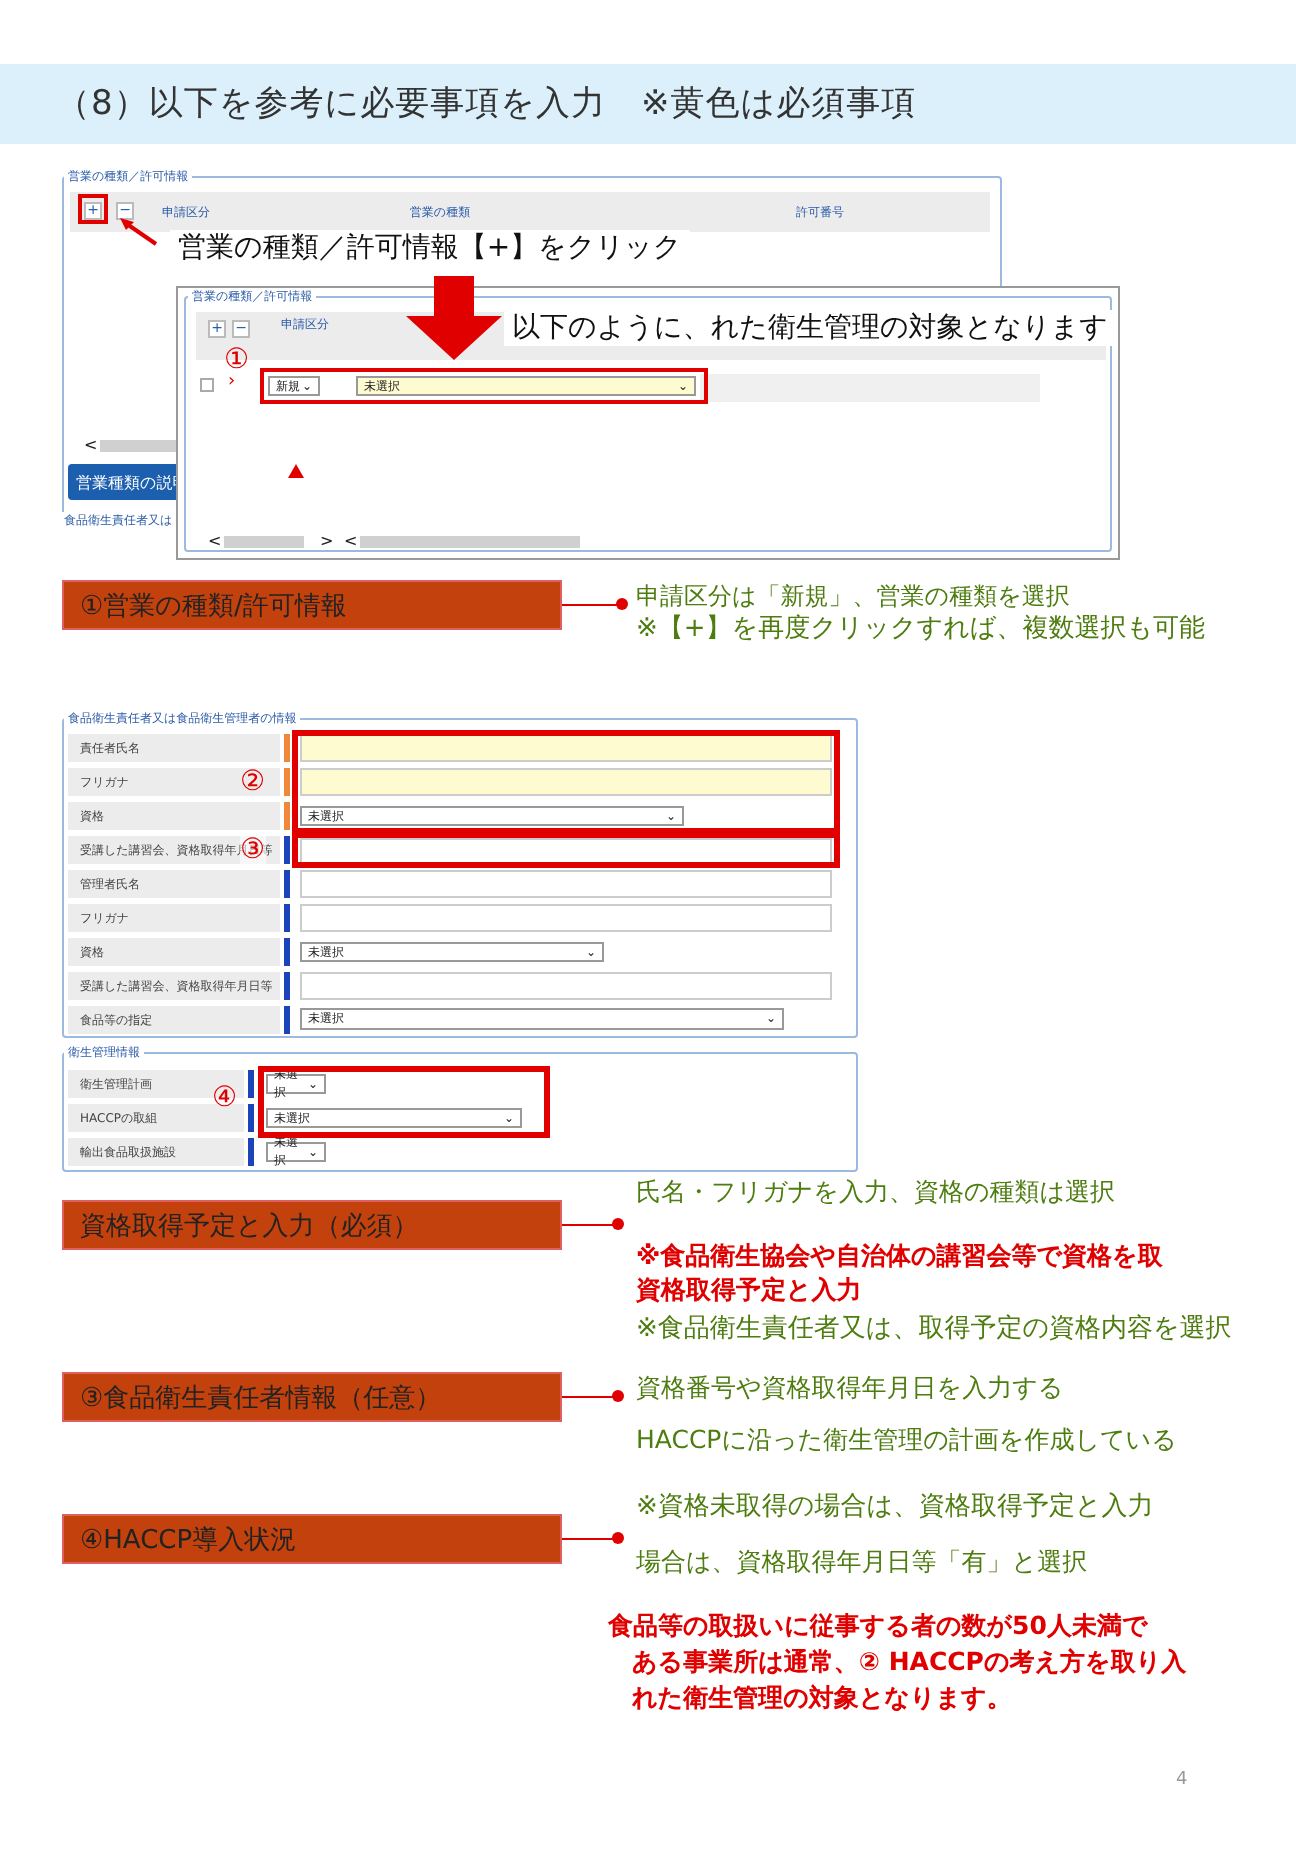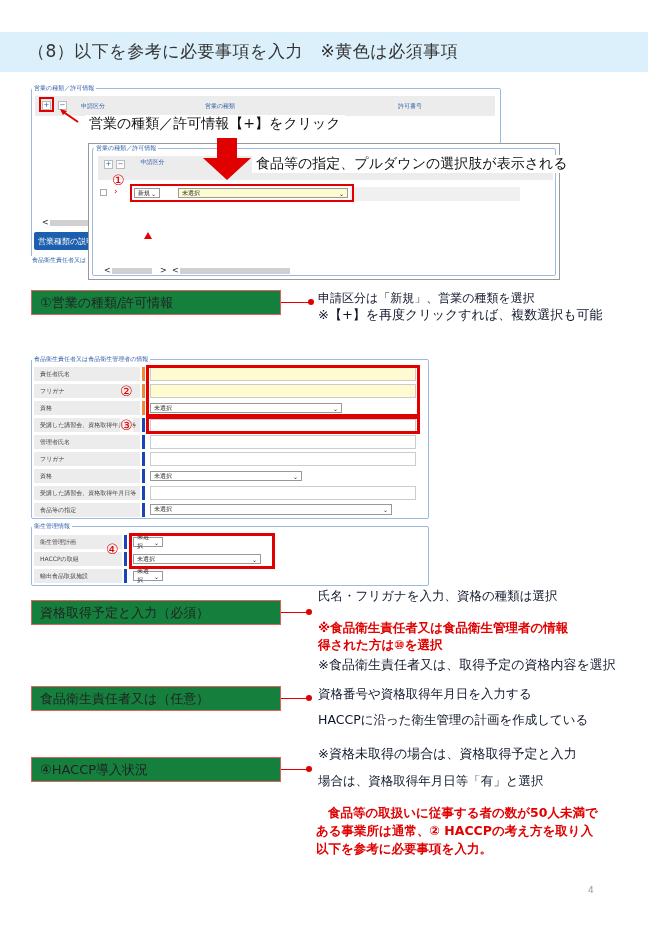--- a/index.html
+++ b/index.html
@@ -6,24 +6,24 @@
 body{width:648px;height:936px;background:#fff;font-family:"DejaVu Sans","Liberation Sans",sans-serif;position:relative;overflow:hidden;color:#222}
 .abs{position:absolute}
 .banner{left:0;top:32px;width:648px;height:40px;background:#dcf0fb}
 .banner-text{left:28px;top:40px;font-size:17px;color:#333;letter-spacing:0.5px;white-space:nowrap}
 .fs{border:1px solid #9cb9e0;border-radius:2px}
 .legend{font-size:6px;color:#2a5aa8;background:#fff;padding:0 2px;white-space:nowrap}
 .th{background:#ececec;font-size:6px;color:#2a5aa8;display:flex;align-items:center;justify-content:center}
 .btn-sm{width:9px;height:9px;border:1px solid #bbb;background:#fff;font-size:7px;line-height:7px;text-align:center;color:#2a5aa8}
 .redbox{border:3px solid #e00000}
 .callout{font-size:13px;color:#111;white-space:nowrap}
-.lbl-box{border:1px solid #e06060;background:#15803d;font-size:13px;display:flex;align-items:center;padding-left:8px;white-space:nowrap}
+.lbl-box{border:1px solid #e06060;background:#c2410c;font-size:13px;display:flex;align-items:center;padding-left:8px;white-space:nowrap}
 .conn{height:1px;background:#e00000}
 .dot{width:6px;height:6px;border-radius:50%;background:#e00000}
-.desc{font-size:12px;color:#0f172a;white-space:nowrap;line-height:16px}
+.desc{font-size:12px;color:#4d7c0f;white-space:nowrap;line-height:16px}
 .desc-s{font-size:13px}
 .red-bold{color:#e00000;font-weight:bold;font-size:12.5px;line-height:17px;white-space:nowrap}
 .row-lbl{background:#ececec;font-size:6px;color:#444;display:flex;align-items:center;padding-left:6px}
 .bar-o{background:#f0883a;width:3px}
 .bar-b{background:#1a44b8;width:3px}
 .inp{border:1px solid #ccc;background:#fff}
 .inp.y{background:#fffbd0}
 .sel{border:1px solid #999;background:#fff;font-size:6px;display:flex;align-items:center;padding-left:3px;justify-content:space-between;padding-right:3px;color:#222}
 .circ{font-size:14px;color:#e00000}
 .scroll{background:#d0d0d0;height:6px}
@@ -57,21 +57,21 @@
 <div class="abs fs" style="left:92px;top:148px;width:464px;height:128px"></div>
 <div class="abs legend" style="left:94px;top:144px">営業の種類／許可情報</div>
 <div class="abs th" style="left:98px;top:156px;width:455px;height:24px"></div>
 <div class="abs btn-sm" style="left:104px;top:160px">+</div>
 <div class="abs btn-sm" style="left:116px;top:160px">−</div>
 <div class="abs th" style="left:130px;top:156px;width:45px;height:12px;background:transparent">申請区分</div>
 <svg class="abs" style="left:203px;top:138px" width="48" height="42">
     <rect x="14" y="0" width="20" height="20" fill="#e00000"></rect>
     <polygon points="0,20 48,20 24,42" fill="#e00000"></polygon>
   </svg>
-<div class="abs callout" style="left:252px;top:155px;background:#fff;padding:0 4px;font-size:14px">食品等の指定、プルダウンの選択肢が表示される</div>
+<div class="abs callout" style="left:252px;top:155px;background:#fff;padding:0 4px;font-size:14px">以下のように、れた衛生管理の対象となります</div>
 <div class="abs circ" style="left:112px;top:172px">①</div>
 <div class="abs" style="left:100px;top:189px;width:7px;height:7px;border:1px solid #aaa"></div>
 <div class="abs" style="left:114px;top:186px;color:#e00000;font-size:9px">›</div>
 <div class="abs" style="left:350px;top:187px;width:170px;height:14px;background:#f0f0f0"></div>
 <div class="abs sel" style="left:134px;top:188px;width:26px;height:10px">
     <span>新規</span>
     <span>⌄</span>
   </div>
 <div class="abs sel" style="left:178px;top:188px;width:170px;height:10px;background:#fffbd0">
     <span>未選択</span>
@@ -168,32 +168,32 @@
     <span>⌄</span>
   </div>
 
 <div class="abs redbox" style="left:129px;top:533px;width:146px;height:36px"></div>
 <div class="abs circ" style="left:106px;top:541px">④</div>
 
 <div class="abs lbl-box" style="left:31px;top:600px;width:250px;height:25px">資格取得予定と入力（必須）</div>
 <div class="abs conn" style="left:281px;top:612px;width:28px"></div>
 <div class="abs dot" style="left:306px;top:609px"></div>
 <div class="abs desc" style="left:318px;top:588px;font-size:12.5px">氏名・フリガナを入力、資格の種類は選択</div>
-<div class="abs red-bold" style="left:318px;top:619px">※食品衛生責任者又は食品衛生管理者の情報</div>
-<div class="abs red-bold" style="left:318px;top:636px">得された方は⑩を選択</div>
+<div class="abs red-bold" style="left:318px;top:619px">※食品衛生協会や自治体の講習会等で資格を取</div>
+<div class="abs red-bold" style="left:318px;top:636px">資格取得予定と入力</div>
 <div class="abs desc desc-s" style="left:318px;top:657px">※食品衛生責任者又は、取得予定の資格内容を選択</div>
 
-<div class="abs lbl-box" style="left:31px;top:686px;width:250px;height:25px">食品衛生責任者又は（任意）</div>
+<div class="abs lbl-box" style="left:31px;top:686px;width:250px;height:25px">③食品衛生責任者情報（任意）</div>
 <div class="abs conn" style="left:281px;top:698px;width:28px"></div>
 <div class="abs dot" style="left:306px;top:695px"></div>
 <div class="abs desc" style="left:318px;top:686px;font-size:12.5px">資格番号や資格取得年月日を入力する</div>
 <div class="abs desc desc-s" style="left:318px;top:746px">※資格未取得の場合は、資格取得予定と入力</div>
 
 <div class="abs lbl-box" style="left:31px;top:757px;width:250px;height:25px">④HACCP導入状況</div>
 <div class="abs conn" style="left:281px;top:769px;width:28px"></div>
 <div class="abs dot" style="left:306px;top:766px"></div>
 <div class="abs desc" style="left:318px;top:712px;font-size:12.5px">HACCPに沿った衛生管理の計画を作成している</div>
 <div class="abs desc" style="left:318px;top:773px;font-size:12.5px">場合は、資格取得年月日等「有」と選択</div>
-<div class="abs red-bold" style="left:328px;top:804px">食品等の取扱いに従事する者の数が50人未満で</div>
+<div class="abs red-bold" style="left:304px;top:804px">食品等の取扱いに従事する者の数が50人未満で</div>
 <div class="abs red-bold" style="left:316px;top:822px">ある事業所は通常、② HACCPの考え方を取り入</div>
-<div class="abs red-bold" style="left:316px;top:840px">以下を参考に必要事項を入力。</div>
+<div class="abs red-bold" style="left:316px;top:840px">れた衛生管理の対象となります。</div>
 
 <div class="abs" style="left:588px;top:885px;font-size:9px;color:#999">4</div>
 
 </body></html>

